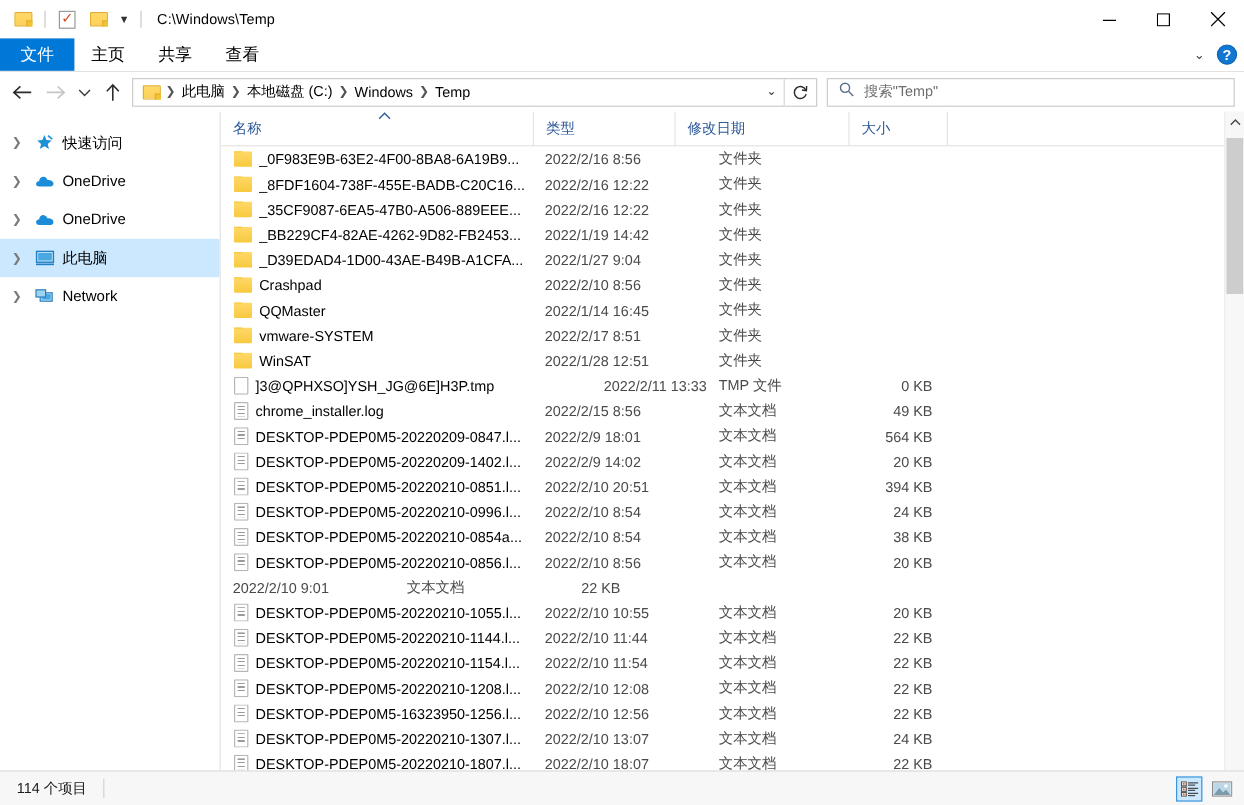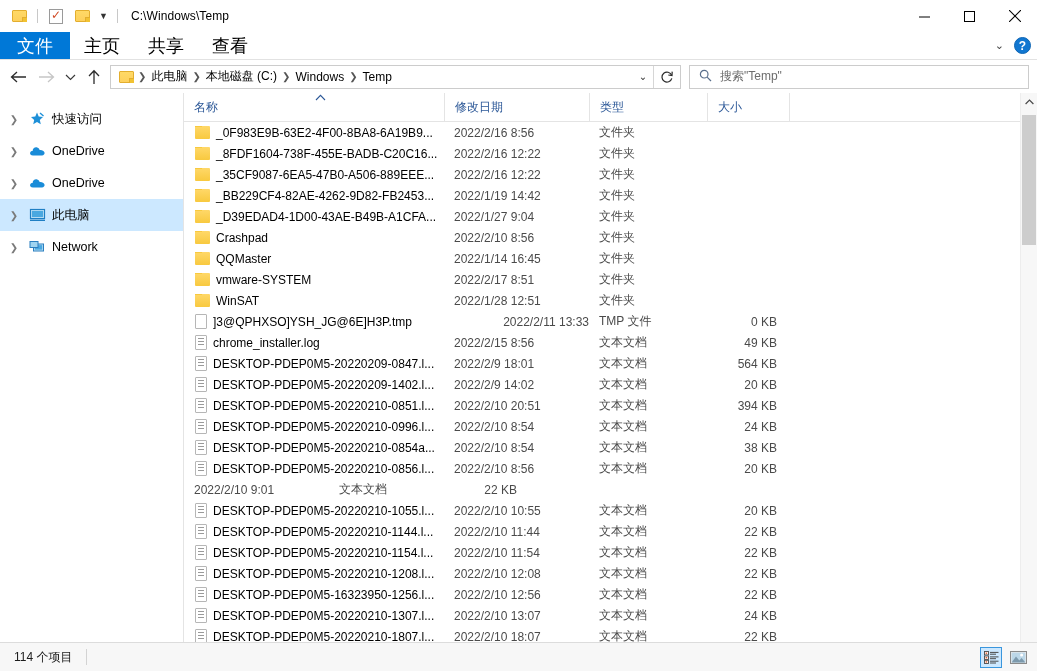--- a/index.html
+++ b/index.html
@@ -40,21 +40,21 @@
   .wc { width: 45px; height: 32px; display:flex; align-items:center; justify-content:center; }
   .wc svg { display:block; }
 
   
   .ribbon {
     height: 27px; display: flex; align-items: stretch;
     background:#fff; position: relative;
   }
   .tab {
     display:flex; align-items:center; justify-content:center;
-    font-size: 18px; color:#000; padding: 0 14px; height: 27px;
+    font-size: 14px; color:#000; padding: 0 14px; height: 27px;
   }
   .tab.file { background:#0078d7; color:#fff; padding: 0 17px; }
   .ribbon-right { position:absolute; right: 6px; top: 0; height: 27px; display:flex; align-items:center; gap: 10px; }
   .chev-collapse { font-size: 11px; color:#444; }
   .help-btn {
     width: 17px; height: 17px; border-radius: 50%;
     background:#1177d1; color:#fff; font-size: 12px; font-weight: bold;
     display:flex; align-items:center; justify-content:center;
     border: 1px solid #0f66b4;
   }
@@ -318,25 +318,25 @@
     <div class="filelist">
       <div class="colhead">
         <div class="ch" style="width:260px">
           <span>名称</span>
           <span class="sortcaret">
             <svg width="11" height="7" viewBox="0 0 11 7">
                 <path d="M1 6 L5.5 1.4 L10 6" fill="none" stroke="#2b5797" stroke-width="1.1"></path>
               </svg>
           </span>
         </div>
+        <div class="ch" style="width:118px">
+          <span>类型</span>
+        </div>
         <div class="ch" style="width:145px">
           <span>修改日期</span>
-        </div>
-        <div class="ch" style="width:118px">
-          <span>类型</span>
         </div>
         <div class="ch" style="width:82px">
           <span>大小</span>
         </div>
         <div class="ch" style="flex:1"></div>
       </div>
       <div class="colhead-underline"></div>
 
       <div class="rows" id="rows">
           <div class="row">

